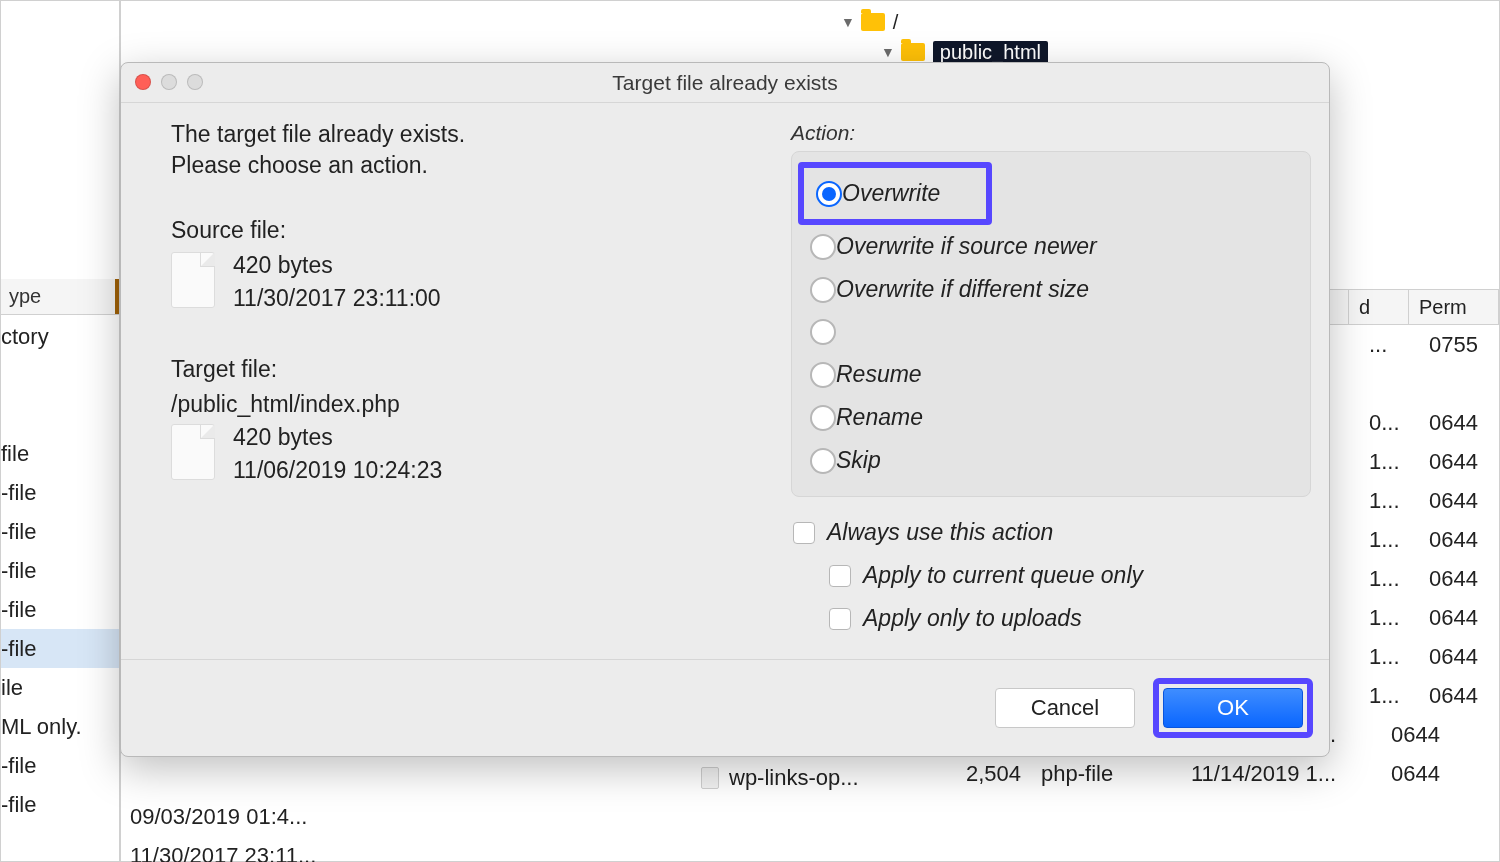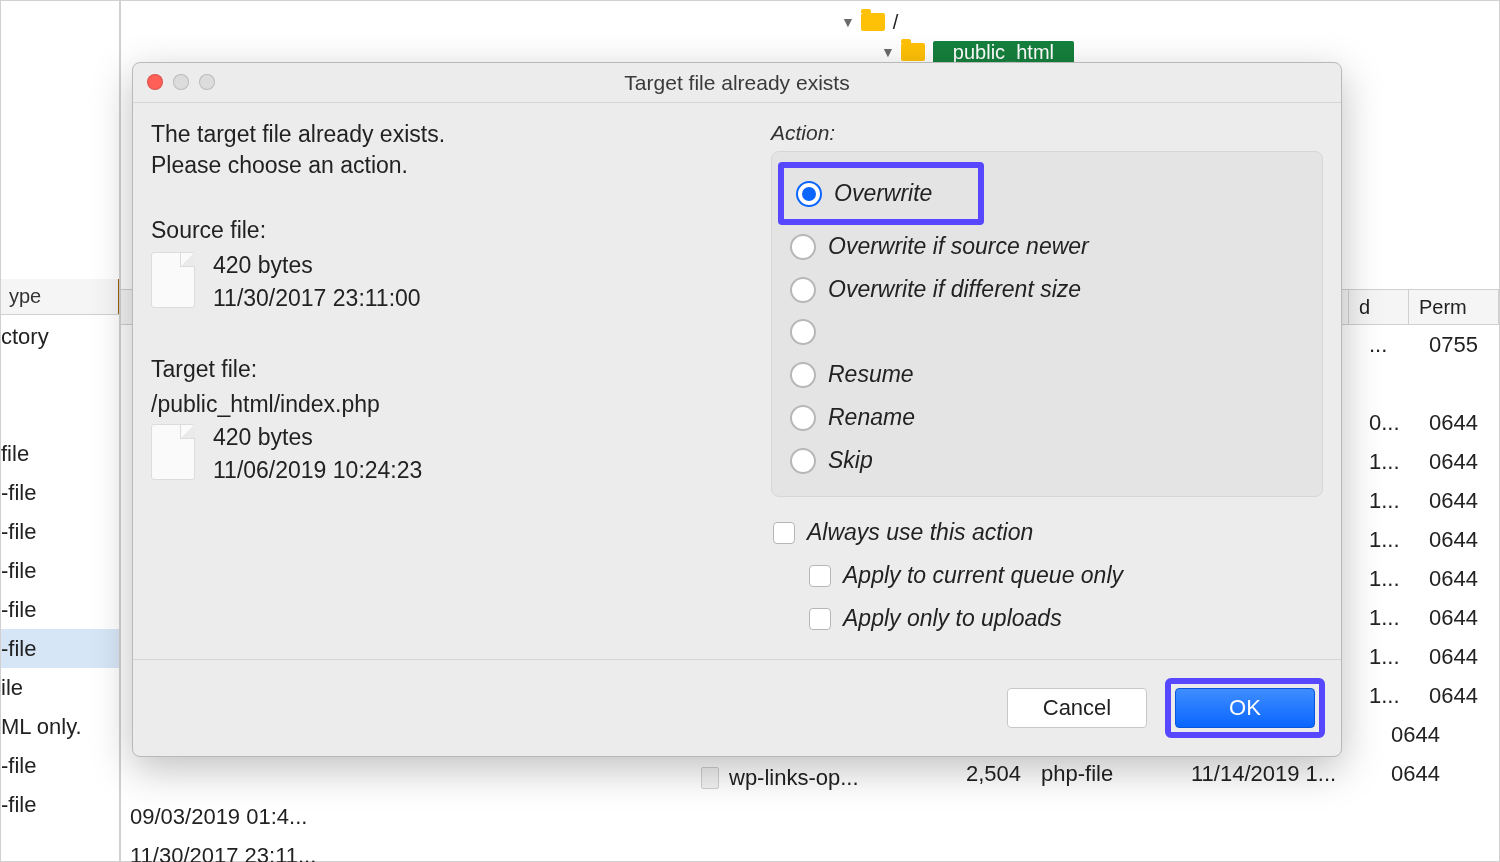--- a/index.html
+++ b/index.html
@@ -30,21 +30,21 @@
 
   .bg-header {
     background: #f5f5f5;
     border-bottom: 1px solid #d0d0d0;
     display: flex;
     align-items: center;
     height: 36px;
     font-size: 20px;
     color: #333;
   }
-  .bg-header .col { padding: 0 8px; border-right: 1px solid #a16207; height: 100%; display:flex; align-items:center;}
+  .bg-header .col { padding: 0 8px; border-right: 4px solid #a16207; height: 100%; display:flex; align-items:center;}
   .bg-left .bg-header .col { width: 120px; }
   .left-rows { padding-top: 2px; }
   .left-rows .lrow {
     height: 39px; line-height: 39px;
     padding-left: 0;
     white-space: nowrap; overflow: hidden;
   }
   .left-rows .lrow.selected { background: #d7e6f6; }
   .left-rows .lrow .lbl { display:inline-block; }
 
@@ -56,21 +56,21 @@
   .tree-row { display:flex; align-items:center; height: 30px; padding-left: 720px; }
   .tree-row.sub { padding-left: 760px; }
   .tree-row .tri { font-size: 14px; color:#6b6b6b; margin-right:6px;}
   .folder-icon {
     width: 24px; height: 18px; background:#ffc107; border-radius:2px; margin-right:8px;
     position:relative;
   }
   .folder-icon::before{
     content:''; position:absolute; top:-4px; left:0; width:10px; height:4px; background:#ffc107; border-radius:2px 2px 0 0;
   }
-  .tree-row .sel { background:#15803d; color:#fff; padding:0 20px; border-radius:2px;}
+  .tree-row .sel { background:#0f172a; color:#fff; padding:0 7px; border-radius:2px;}
 
   .bg-right .data-header {
     background:#f5f5f5; border-top:1px solid #d0d0d0; border-bottom:1px solid #d0d0d0;
     display:flex; height:36px; align-items:center; font-size:20px;
   }
   .bg-right .data-header .c { padding:0 10px; border-right:1px solid #d0d0d0; height:100%; display:flex; align-items:center;}
   .bg-right .rows .rrow {
     display:flex; align-items:center; height:39px; font-size:22px;
   }
   .fileicon {
@@ -79,21 +79,21 @@
   .bg-right .rows .rrow .c { padding:0 10px; white-space:nowrap; overflow:hidden;}
   .c-name { width: 250px; display:flex; align-items:center;}
   .c-size { width: 90px; text-align:right;}
   .c-type { width: 150px;}
   .c-date { width: 200px;}
   .c-perm { width: 80px;}
 
   
   .dialog {
     position:absolute;
-    left: 132px;
+    left: 120px;
     top: 62px;
     width: 1210px;
     height: 695px;
     background: #ececec;
     border: 1px solid #b9b9b9;
     border-radius: 8px;
     box-shadow: 0 12px 40px rgba(0,0,0,0.25);
     display:flex; flex-direction:column;
     font-size: 22px;
   }
@@ -103,21 +103,21 @@
     border-bottom: 1px solid #d6d6d6;
     position:relative;
   }
   .traffic { position:absolute; left:14px; top:11px; display:flex; gap:10px;}
   .tl-dot { width:16px; height:16px; border-radius:50%; border:1px solid rgba(0,0,0,0.15);}
   .tl-close { background:#ff5f57;}
   .tl-min { background:#dcdcdc;}
   .tl-max { background:#dcdcdc;}
   .titlebar .title { margin:0 auto; font-size:21px; color:#3a3a3a;}
   .dialog-body {
-    flex:1; display:flex; padding: 18px 18px 0 18px; gap: 20px;
+    flex:1; display:flex; padding: 18px 18px 0 18px; gap: 20px; margin-left: 32px;
   }
   .left-panel { flex: 0 0 600px; }
   .right-panel { flex: 1; display:flex; flex-direction:column;font-style:italic;}
   .msg-line { font-size:23px; margin-bottom:4px; color:#222;}
   .section-label { font-size:23px; margin-top: 38px; margin-bottom: 8px;}
   .path-line { font-size:23px; margin-bottom: 6px; display:flex; align-items:center; }
   .redact {
     display:inline-block; width: 210px; height: 22px;
     background: repeating-linear-gradient(90deg,#bdbdbd 0 2px,#d3d3d3 2px 4px);
     filter: blur(1px);
@@ -136,21 +136,21 @@
     border-left:1px solid #dcdcdc; border-bottom:1px solid #dcdcdc;
   }
   .filecard .meta div { font-size:23px; margin-bottom:6px;}
 
   .action-label { font-size:21px; color:#333; margin-bottom:6px;}
   .action-box {
     background:#e4e4e4; border:1px solid #d6d6d6; border-radius:8px;
     padding: 10px 12px 14px 12px;
   }
   .radio-row {
-    display:flex; align-items:center; gap:12px;
+    display:flex; align-items:center; 
     padding: 8px 6px; font-size:23px; color:#222;
   }
   .radio {
     width:26px; height:26px; border-radius:50%;
     border:2px solid #b7b7b7; background:#fff;
     display:inline-flex; align-items:center; justify-content:center;
     flex-shrink:0;
   }
   .radio.checked {
     border-color:#0a66ff;

